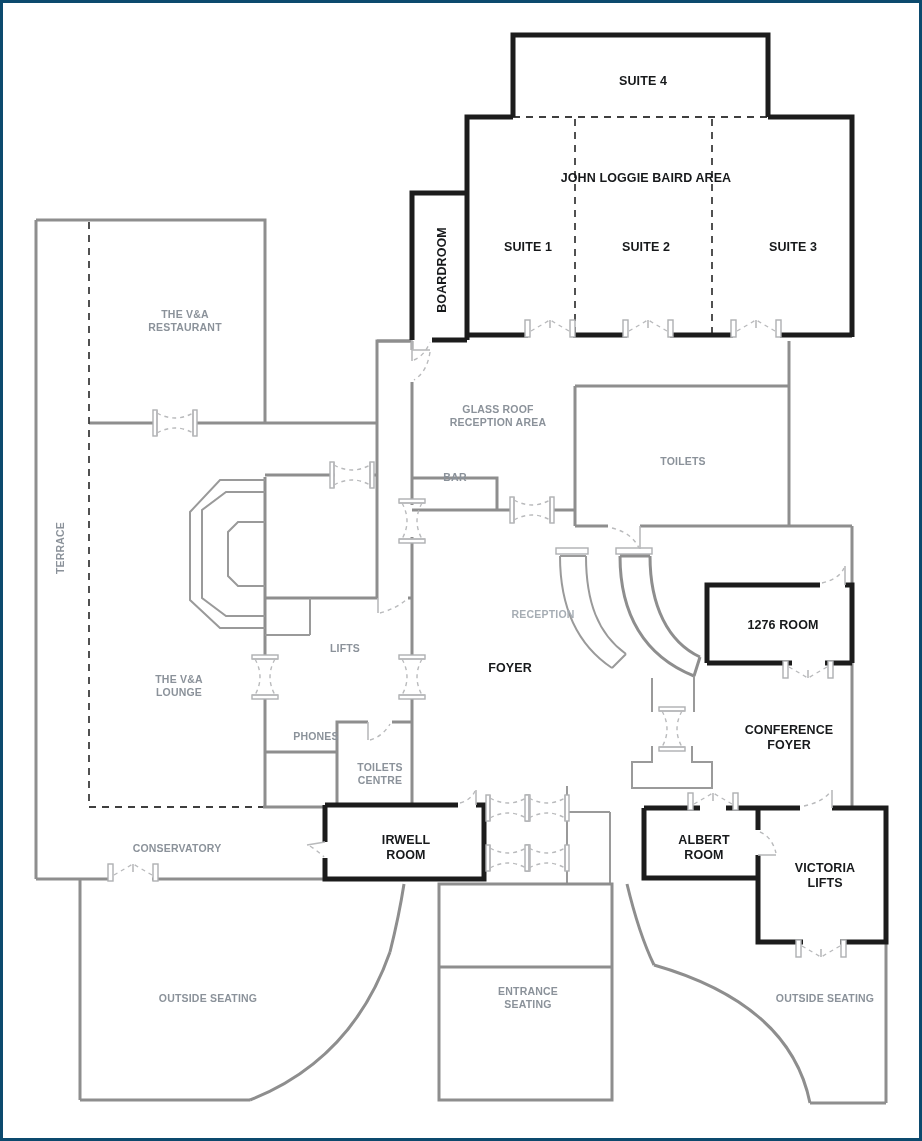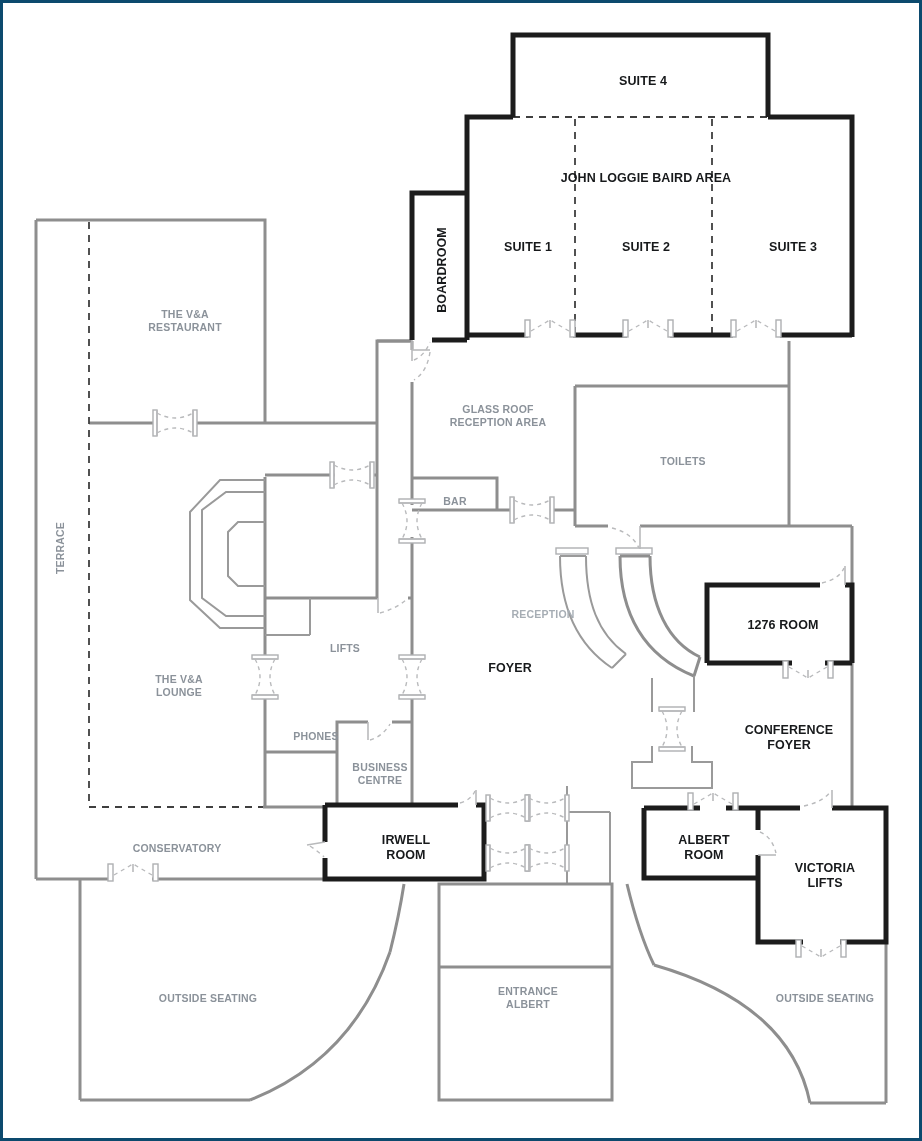--- a/index.html
+++ b/index.html
@@ -185,29 +185,29 @@
   <div class="lbl k one" style="left:640px;top:78px;">SUITE 4</div>
   <div class="lbl k one" style="left:643px;top:175px;">JOHN LOGGIE BAIRD AREA</div>
   <div class="lbl k one" style="left:525px;top:244px;text-align:right;">SUITE 1</div>
   <div class="lbl k one" style="left:643px;top:244px;">SUITE 2</div>
   <div class="lbl k one" style="left:790px;top:244px;">SUITE 3</div>
   <div class="lbl k rot" style="left:439px;top:267px;">BOARDROOM</div>
   <div class="lbl g" style="left:182px;top:318px;width:92px;">THE V&amp;A RESTAURANT</div>
   <div class="lbl g rot" style="left:57px;top:545px;">TERRACE</div>
   <div class="lbl g" style="left:495px;top:413px;width:112px;">GLASS ROOF RECEPTION AREA</div>
   <div class="lbl g one" style="left:680px;top:458px;">TOILETS</div>
-  <div class="lbl g one" style="left:452px;top:498px;">BAR</div>
+  <div class="lbl g one" style="left:452px;top:474px;">BAR</div>
   <div class="lbl lt one" style="left:540px;top:611px;">RECEPTION</div>
   <div class="lbl k one" style="left:780px;top:622px;">1276 ROOM</div>
   <div class="lbl g" style="left:176px;top:656px;width:80px;margin-top:27px;">THE V&amp;A LOUNGE</div>
   <div class="lbl g one" style="left:342px;top:645px;">LIFTS</div>
   <div class="lbl k one" style="left:507px;top:665px;">FOYER</div>
   <div class="lbl k" style="left:786px;top:735px;width:112px;">CONFERENCE FOYER</div>
   <div class="lbl g one" style="left:301px;top:733px;margin-left:12px;">PHONES</div>
-  <div class="lbl g" style="left:377px;top:771px;width:72px;">BUSINESS CENTRE</div>
+  <div class="lbl g" style="left:377px;top:771px;width:72px;">TOILETS CENTRE</div>
   <div class="lbl g one" style="left:174px;top:845px;">CONSERVATORY</div>
   <div class="lbl k" style="left:403px;top:845px;width:62px;">IRWELL ROOM</div>
   <div class="lbl k" style="left:701px;top:845px;width:62px;">ALBERT ROOM</div>
   <div class="lbl k" style="left:822px;top:873px;width:72px;">VICTORIA LIFTS</div>
   <div class="lbl g one" style="left:205px;top:995px;">OUTSIDE SEATING</div>
-  <div class="lbl g" style="left:525px;top:995px;width:80px;">ENTRANCE ALBERT</div>
+  <div class="lbl g" style="left:525px;top:995px;width:80px;">ENTRANCE SEATING</div>
   <div class="lbl g one" style="left:822px;top:995px;">OUTSIDE SEATING</div>
 </div>
 
 </body></html>

